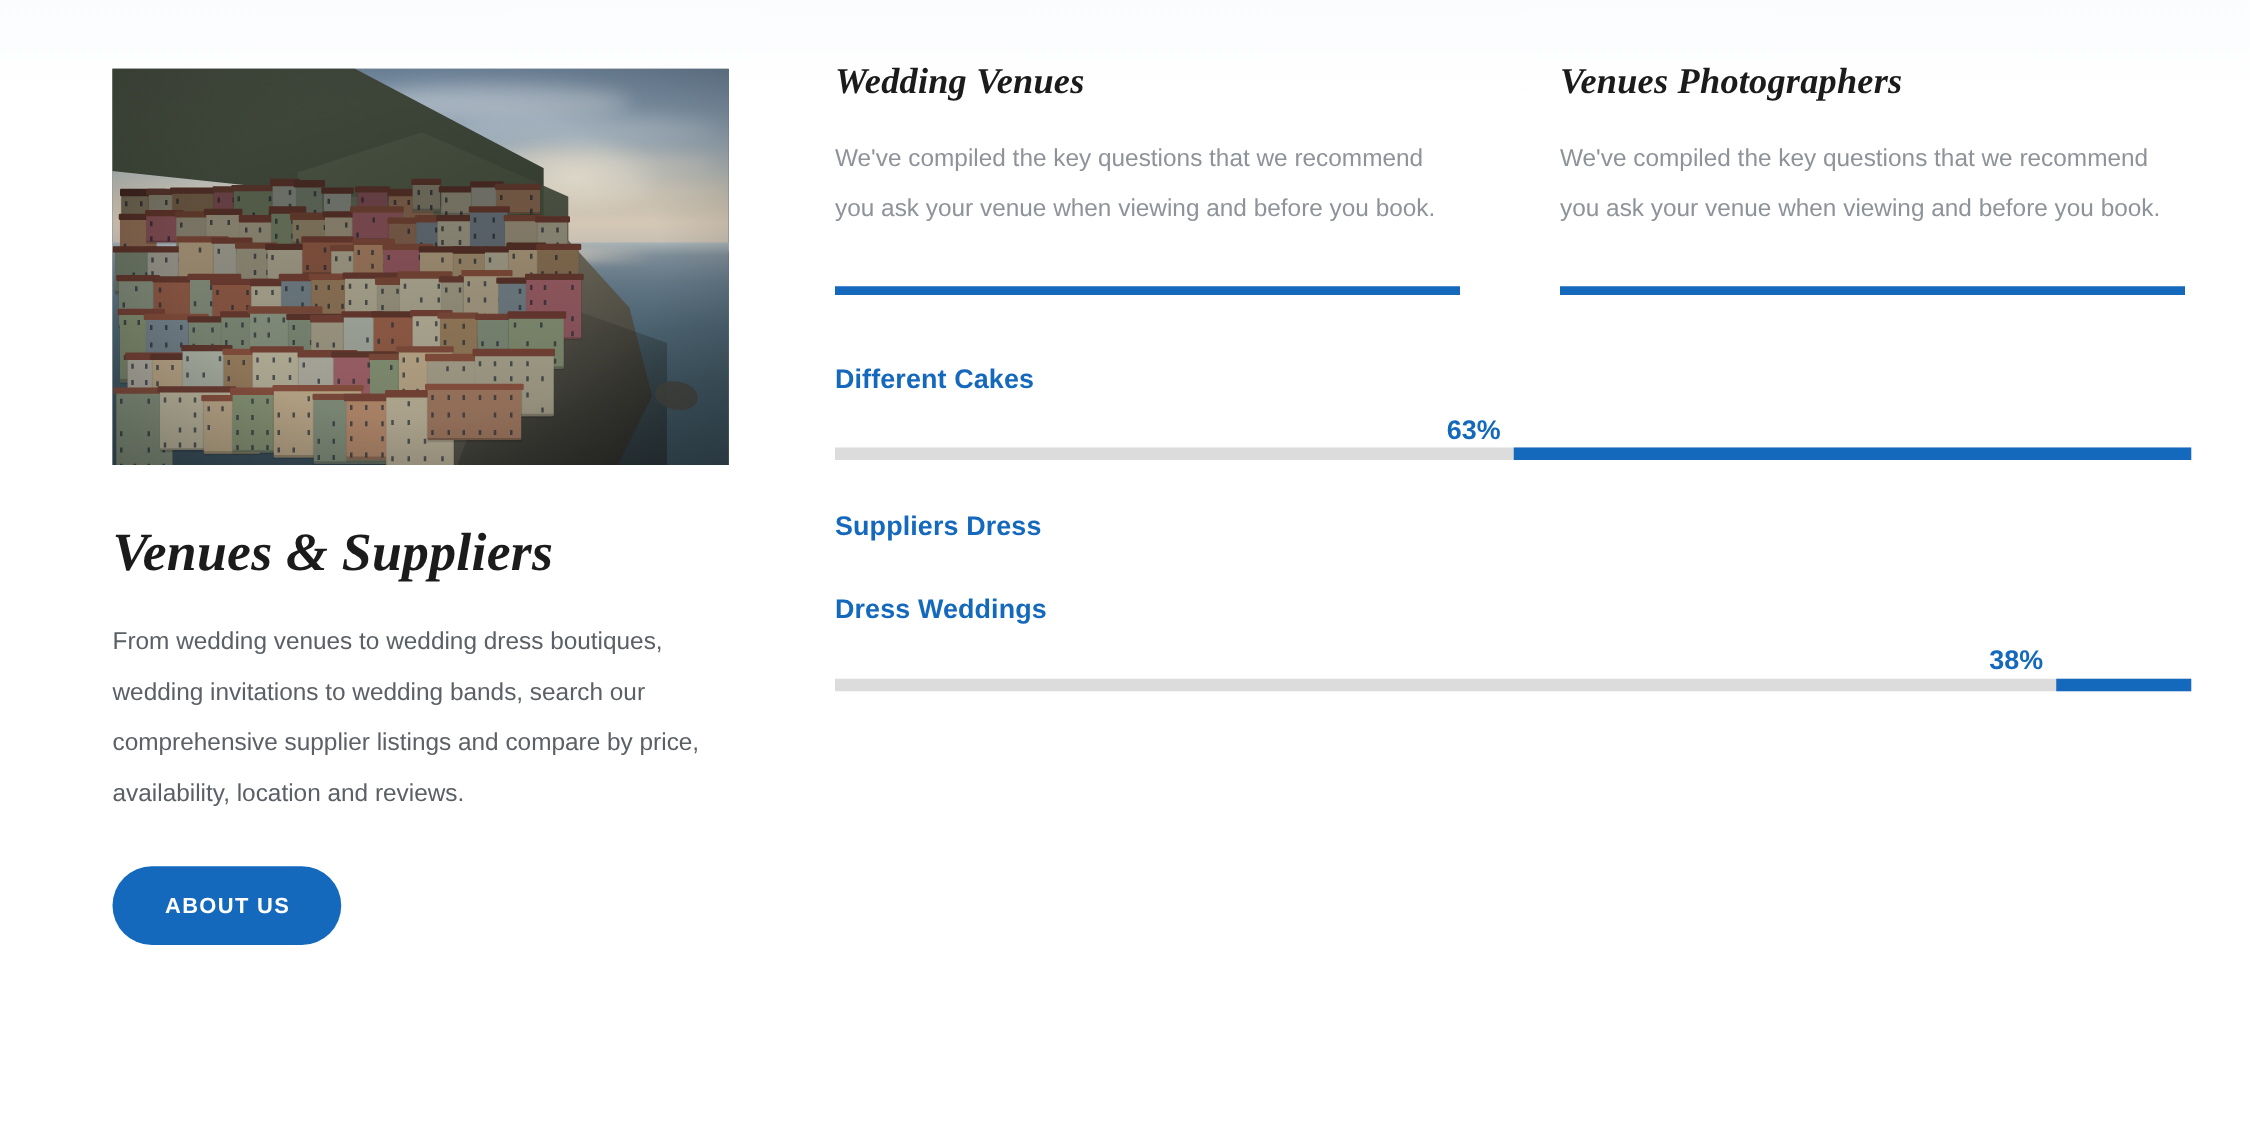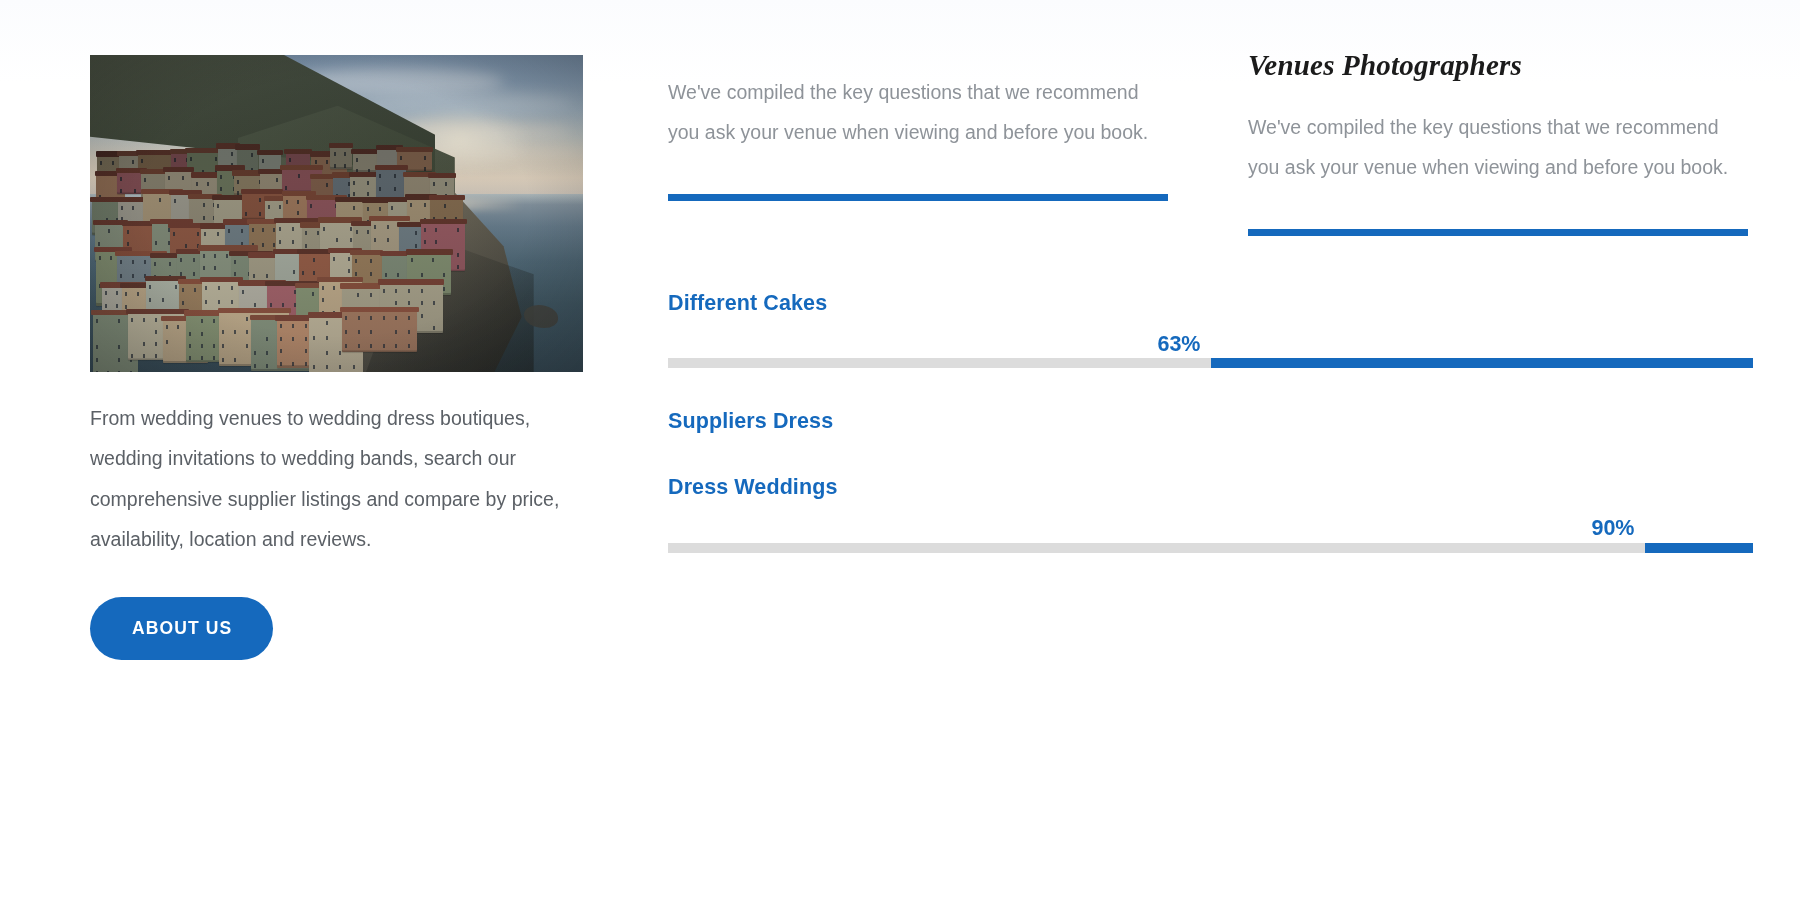--- a/index.html
+++ b/index.html
@@ -1140,28 +1140,30 @@
           <div class="win" style="left: 79.3882%; top: 82.6707%; filter: brightness(0.98);"></div>
           <div class="win" style="left: 79.3882%; top: 88.5671%; filter: brightness(0.98);"></div>
           <div class="win" style="left: 82.6518%; top: 76.7743%; filter: brightness(0.98);"></div>
           <div class="win" style="left: 82.6518%; top: 82.6707%; filter: brightness(0.98);"></div>
           <div class="win" style="left: 82.6518%; top: 88.5671%; filter: brightness(0.98);"></div>
         </div>
       <div class="village-haze"></div>
       <div class="vignette"></div>
     </div>
 
+    <h2 class="left-title">Venues &amp; Suppliers</h2>
     <p class="left-body">From wedding venues to wedding dress boutiques, wedding invitations to wedding bands, search our comprehensive supplier listings and compare by price, availability, location and reviews.</p>
     <button class="about-btn">ABOUT US</button>
   </div>
 
   <div class="right-col">
 
     <div class="info-row">
       <div class="info-card">
+        <h3 class="info-title">Wedding Venues</h3>
         <p class="info-body">We've compiled the key questions that we recommend you ask your venue when viewing and before you book.</p>
         <div class="info-rule"></div>
       </div>
       <div class="info-card second">
         <h3 class="info-title">Venues Photographers</h3>
         <p class="info-body">We've compiled the key questions that we recommend you ask your venue when viewing and before you book.</p>
         <div class="info-rule"></div>
       </div>
     </div>
 
@@ -1176,21 +1178,21 @@
           </div>
         </div>
         <div class="skill">
           <div class="skill-name">Suppliers Dress</div>
         </div>
         <div class="skill">
         </div>
         <div class="skill">
           <div class="skill-name">Dress Weddings</div>
           <div class="skill-meter">
-            <div class="skill-pct" style="left: 90%;">90%</div>
+            <div class="skill-pct" style="left: 90%;">38%</div>
             <div class="skill-track">
               <div class="skill-fill" style="width: 10%;"></div>
             </div>
           </div>
         </div>
       </div>
   </div>
 </div>
 
 </body></html>

